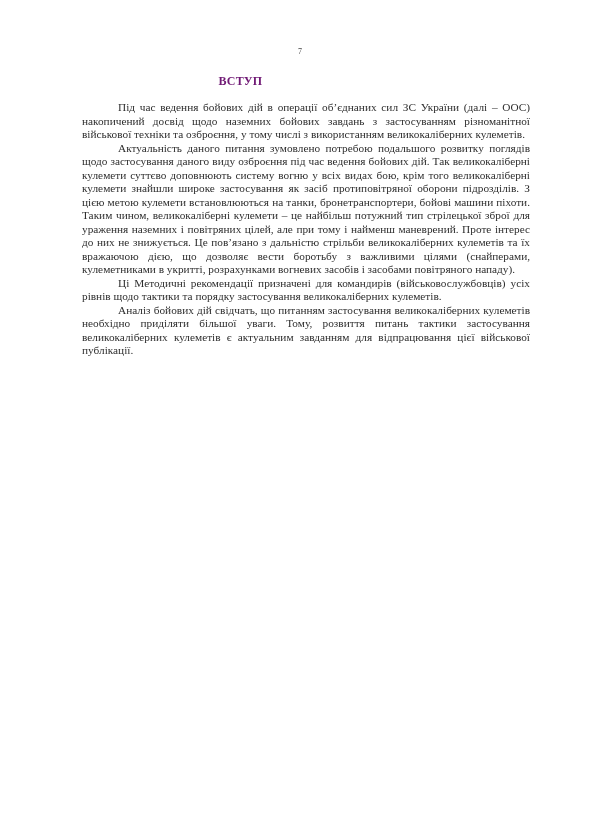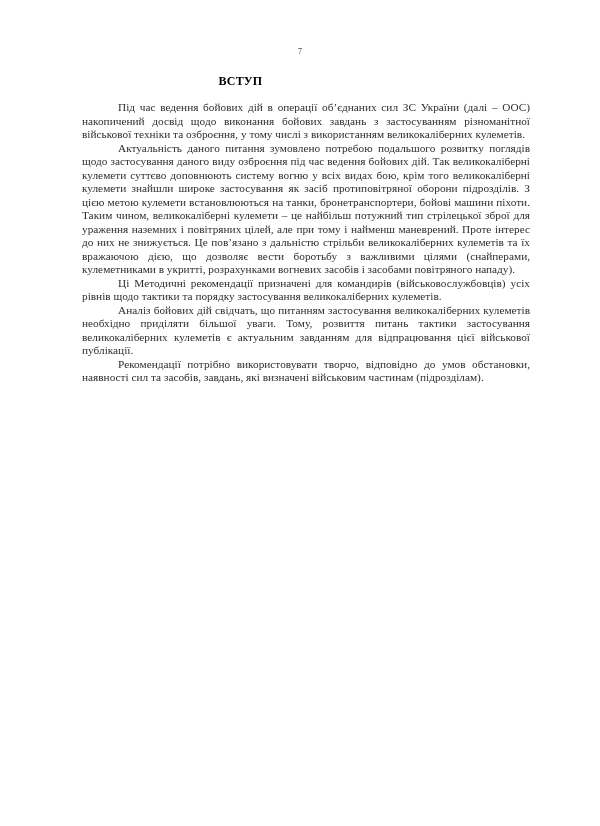--- a/index.html
+++ b/index.html
@@ -31,21 +31,21 @@
       color: #444;
     }
     .title {
       position: absolute;
       top: 74px;
       left: 0;
       width: 481px;
       text-align: center;
       font-size: 12px;
       font-weight: bold;
-      color: #000000;
+      color: #701a75;
       letter-spacing: 0.2px;
     }
     .body-text {
       position: absolute;
       top: 101px;
       left: 82px;
       width: 448px;
       font-size: 11.3px;
       line-height: 13.5px;
       color: #2e2e2e;
@@ -57,19 +57,18 @@
       text-align: justify;
     }
   </style>
 </head>
 <body>
 
 <div class="page">
   <div class="page-number">7</div>
   <div class="title">ВСТУП</div>
   <div class="body-text">
-    <p class="para">Під час ведення бойових дій в операції об’єднаних сил ЗС України (далі – ООС) накопичений досвід щодо виконання бойових завдань з застосуванням різноманітної військової техніки та озброєння, у тому числі з використанням великокаліберних кулеметів.</p>
+    <p class="para">Під час ведення бойових дій в операції об’єднаних сил ЗС України (далі – ООС) накопичений досвід щодо наземних бойових завдань з застосуванням різноманітної військової техніки та озброєння, у тому числі з використанням великокаліберних кулеметів.</p>
     <p class="para">Актуальність даного питання зумовлено потребою подальшого розвитку поглядів щодо застосування даного виду озброєння під час ведення бойових дій. Так великокаліберні кулемети суттєво доповнюють систему вогню у всіх видах бою, крім того великокаліберні кулемети знайшли широке застосування як засіб протиповітряної оборони підрозділів. З цією метою кулемети встановлюються на танки, бронетранспортери, бойові машини піхоти. Таким чином, великокаліберні кулемети – це найбільш потужний тип стрілецької зброї для ураження наземних і повітряних цілей, але при тому і найменш маневрений. Проте інтерес до них не знижується. Це пов’язано з дальністю стрільби великокаліберних кулеметів та їх вражаючою дією, що дозволяє вести боротьбу з важливими цілями (снайперами, кулеметниками в укритті, розрахунками вогневих засобів і засобами повітряного нападу).</p>
     <p class="para">Ці Методичні рекомендації призначені для командирів (військовослужбовців) усіх рівнів щодо тактики та порядку застосування великокаліберних кулеметів.</p>
     <p class="para">Аналіз бойових дій свідчать, що питанням застосування великокаліберних кулеметів необхідно приділяти більшої уваги. Тому, розвиття питань тактики застосування великокаліберних кулеметів є актуальним завданням для відпрацювання цієї військової публікації.</p>
-    <p class="para">Рекомендації потрібно використовувати творчо, відповідно до умов обстановки, наявності сил та засобів, завдань, які визначені військовим частинам (підрозділам).</p>
   </div>
 </div>
 
 </body></html>

